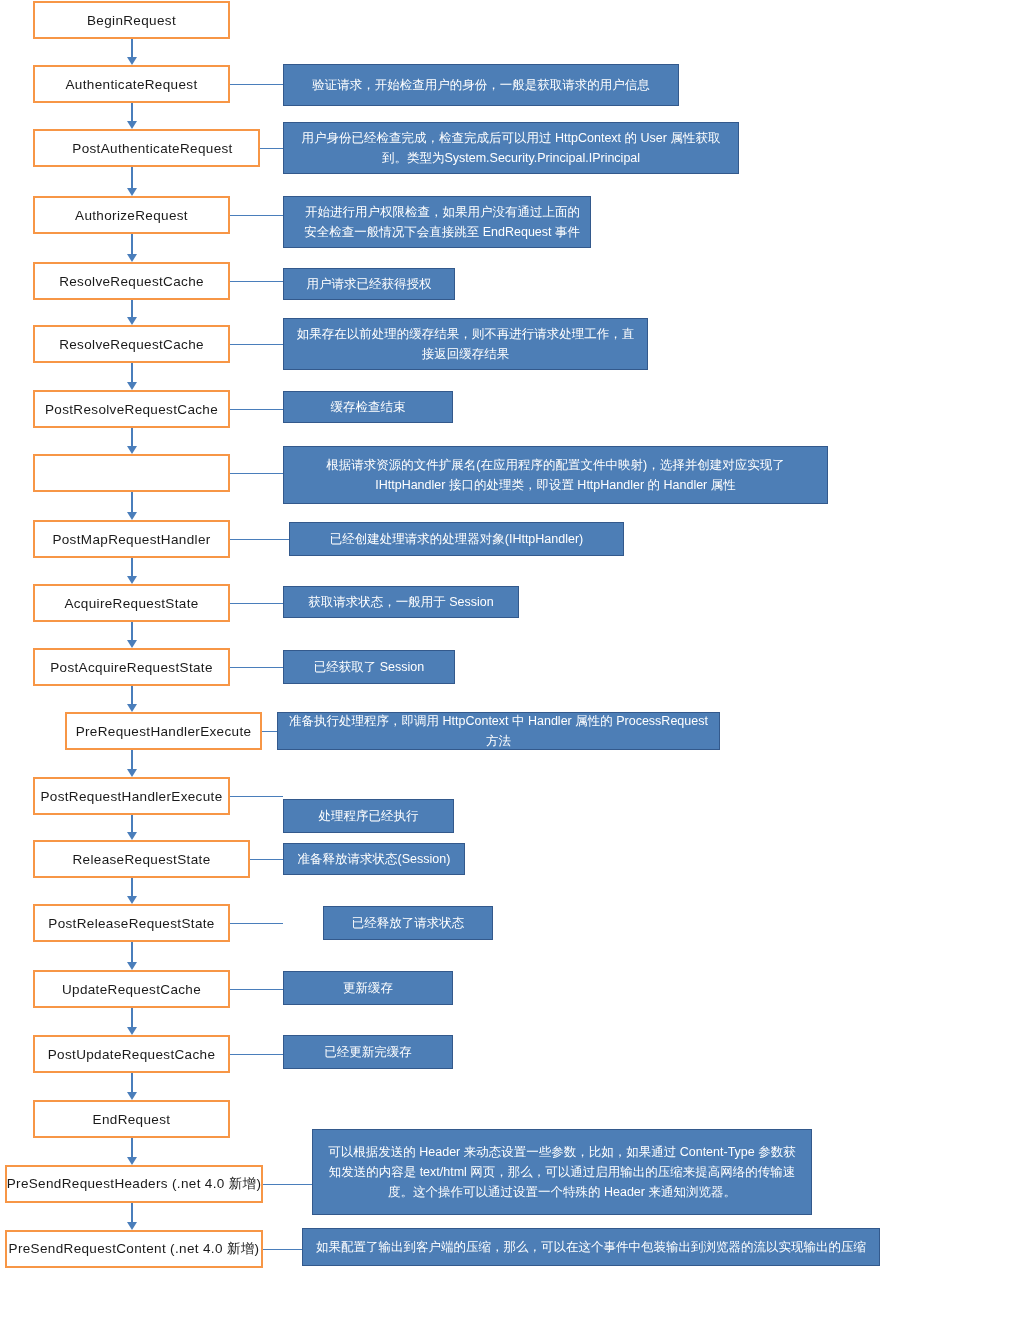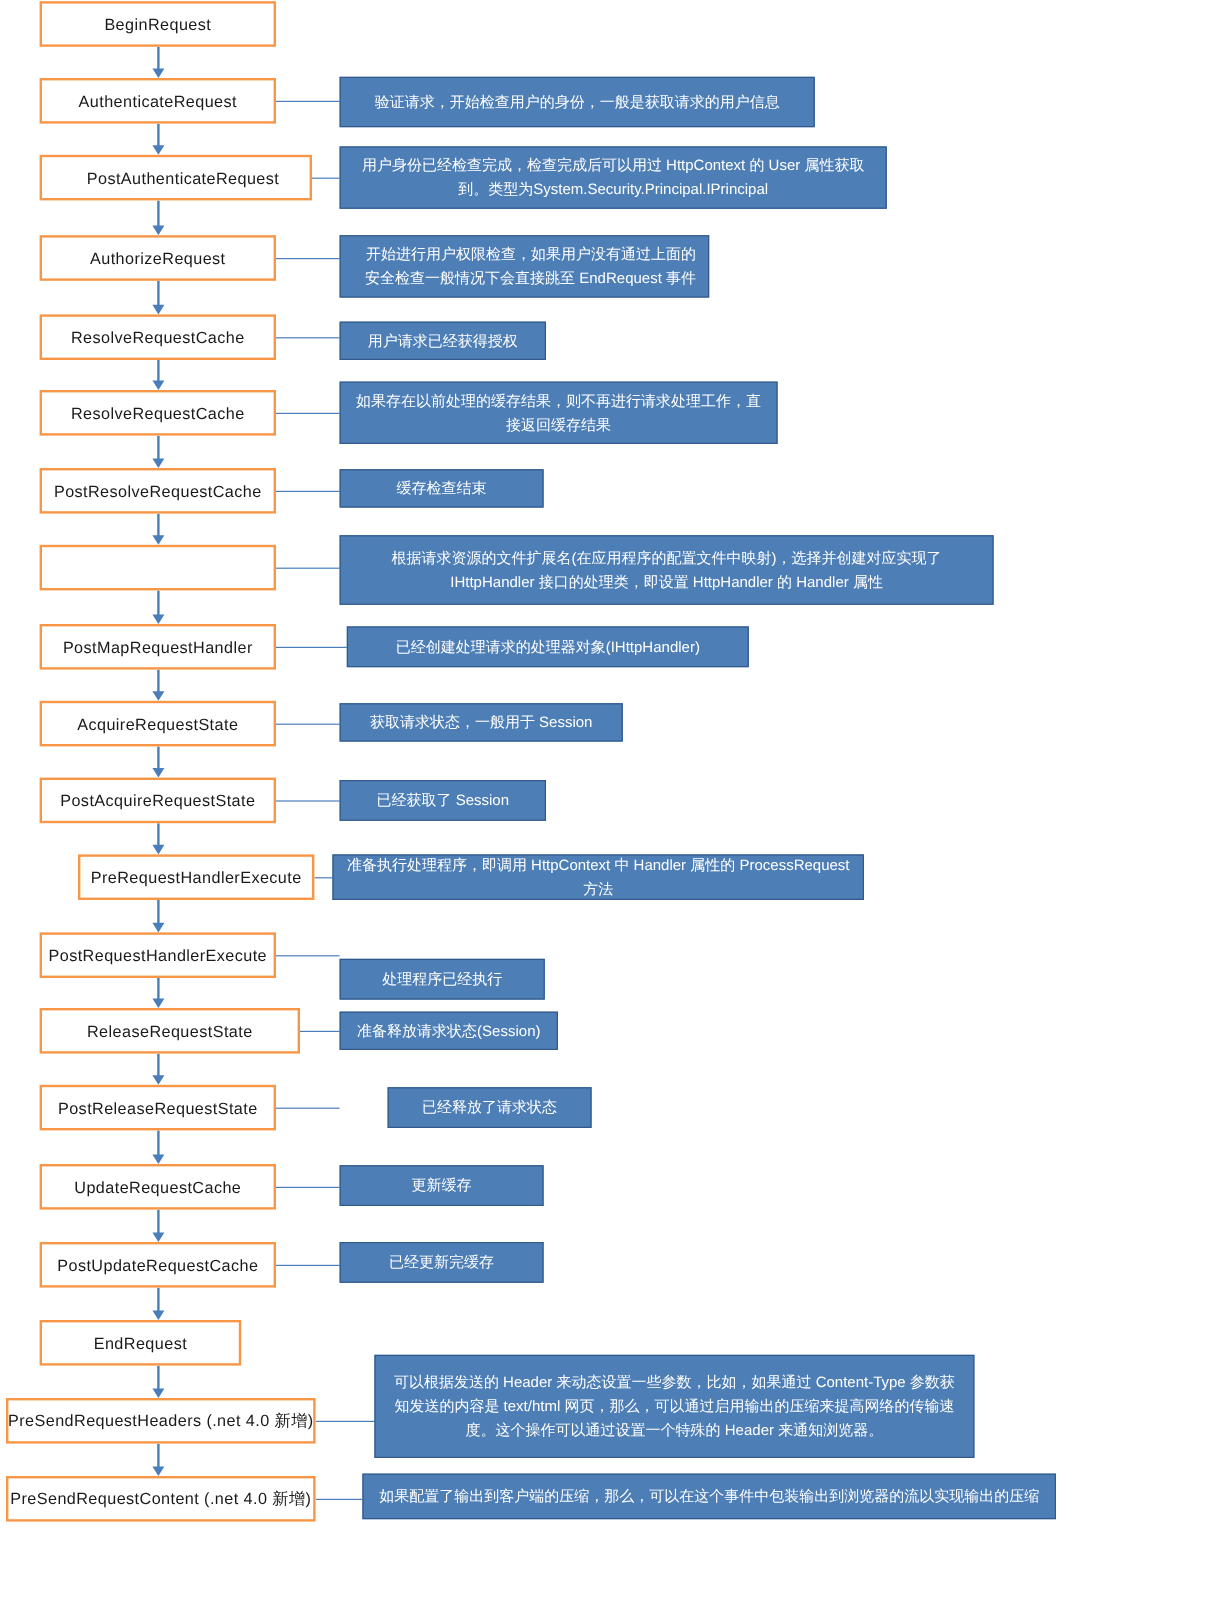--- a/index.html
+++ b/index.html
@@ -213,21 +213,21 @@
     <div class="arrow-head" style="left: 126.8px; top: 1027px;"></div>
     <div class="event-box" style="left: 33px; top: 1035px; width: 197px; height: 38px;">
       <span>PostUpdateRequestCache</span>
     </div>
     <div class="callout" style="left: 283px; top: 1035px; width: 170px; height: 34px;">
       <span>已经更新完缓存</span>
     </div>
     <div class="hline" style="left: 230px; width: 53px; top: 1054px;"></div>
     <div class="vline" style="left: 131px; top: 1073px; height: 20px;"></div>
     <div class="arrow-head" style="left: 126.8px; top: 1092px;"></div>
-    <div class="event-box" style="left: 33px; top: 1100px; width: 168px; height: 38px;">
+    <div class="event-box" style="left: 33px; top: 1100px; width: 197px; height: 38px;">
       <span>EndRequest</span>
     </div>
     <div class="vline" style="left: 131px; top: 1138px; height: 20px;"></div>
     <div class="arrow-head" style="left: 126.8px; top: 1157px;"></div>
     <div class="event-box" style="left: 5px; top: 1165px; width: 258px; height: 38px;">
       <span>PreSendRequestHeaders (.net 4.0 新增)</span>
     </div>
     <div class="callout" style="left: 312px; top: 1129px; width: 500px; height: 86px;">
       <span>可以根据发送的 Header 来动态设置一些参数，比如，如果通过 Content-Type 参数获知发送的内容是 text/html 网页，那么，可以通过启用输出的压缩来提高网络的传输速度。这个操作可以通过设置一个特殊的 Header 来通知浏览器。</span>
     </div>

